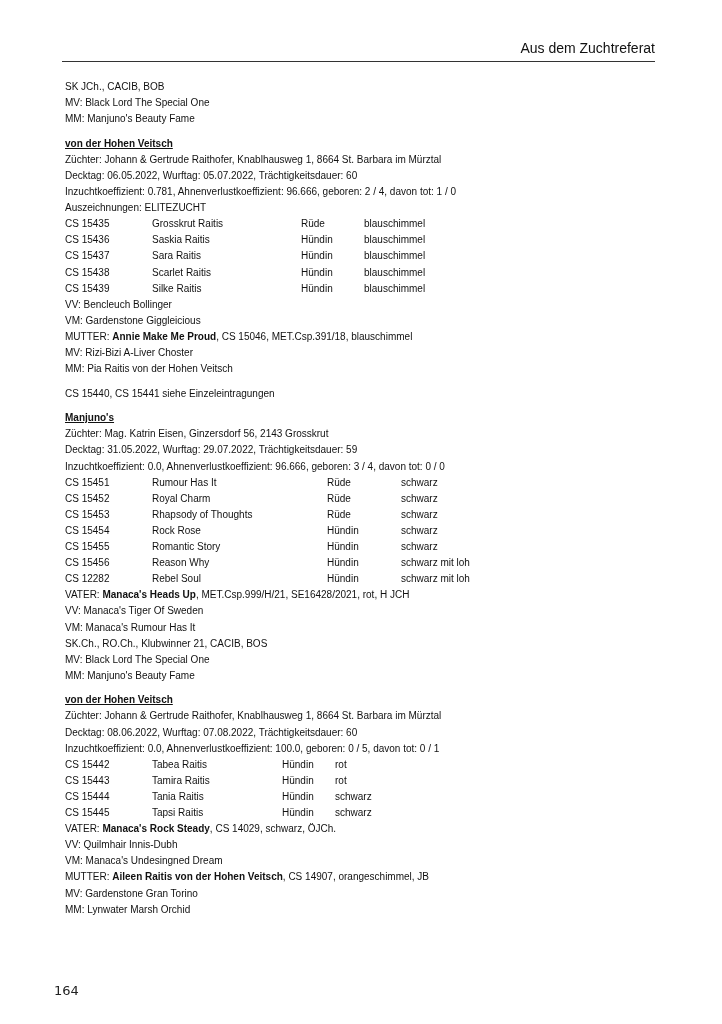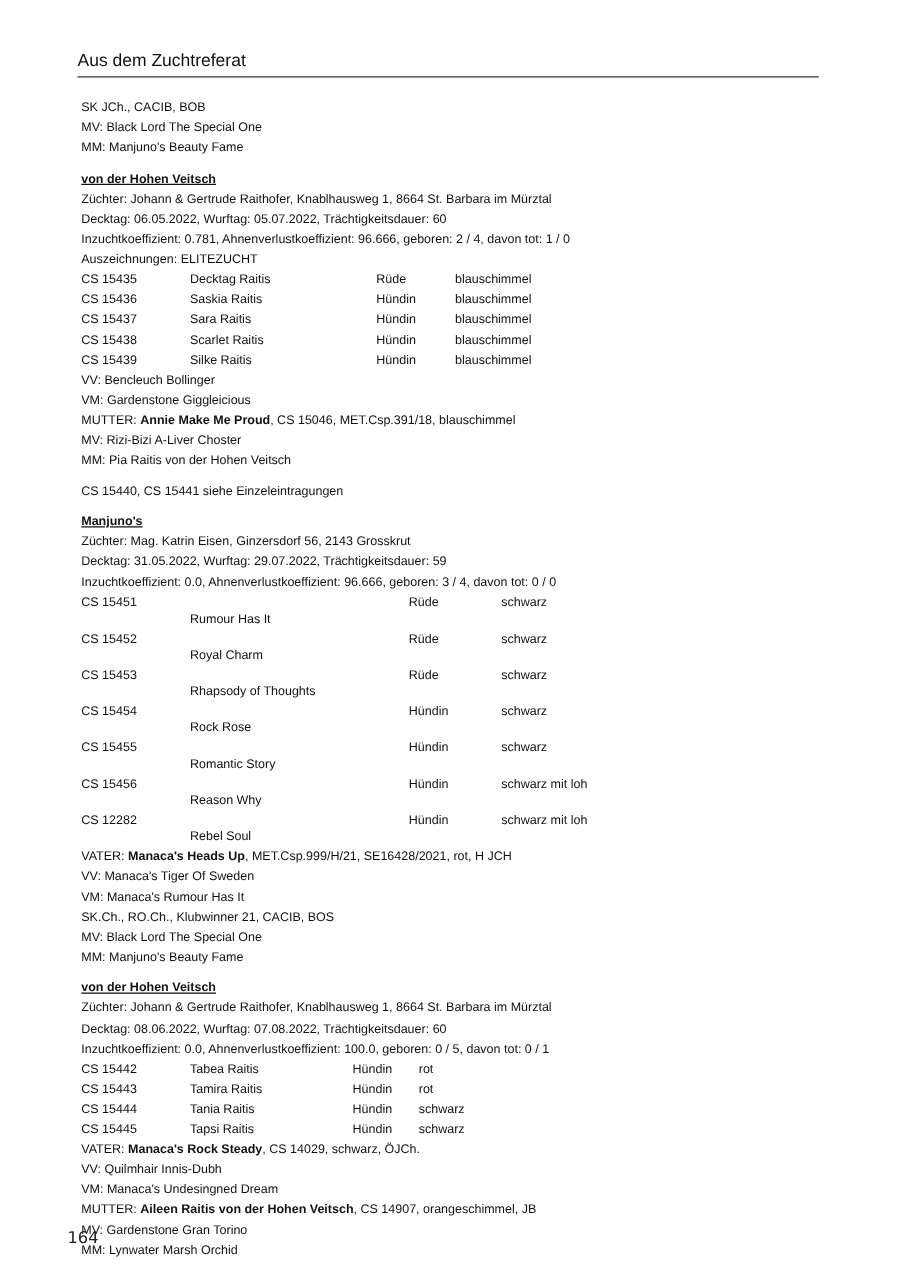--- a/index.html
+++ b/index.html
@@ -1,30 +1,30 @@
 <!DOCTYPE html>
 <html><head>
 <meta charset="utf-8">
 <style>
   html, body { margin: 0; padding: 0; background: #ffffff; }
   body { width: 722px; height: 1024px; position: relative; overflow: hidden;
          font-family: "Liberation Sans", sans-serif; color: #111; }
-  .header-title { position: absolute; top: 40px; left: 62px; width: 593px; text-align: left;
+  .header-title { position: absolute; top: 40px; left: 62px; width: 593px; text-align: right;
                   font-size: 14px; line-height: 16px; }
   .header-rule { position: absolute; top: 61px; left: 62px; width: 593px; height: 0;
                  border-top: 1.6px solid #333; }
   .content { position: absolute; top: 79px; left: 65px; width: 600px; font-size: 10px; line-height: 16.1px; }
   .line { white-space: nowrap; }
   .gap { height: 8.5px; }
   .kennel { font-weight: bold; text-decoration: underline; }
   .b { font-weight: bold; }
   .row { display: flex; white-space: nowrap; }
   .c1 { width: 87px; }
   .t1 .c2 { width: 149px; } .t1 .c3 { width: 63px; }
-  .t2 .c2 { width: 175px; margin-top: 13px; } .t2 .c3 { width: 74px; }
+  .t2 .c2 { width: 175px; } .t2 .c3 { width: 74px; }
   .t3 .c2 { width: 130px; } .t3 .c3 { width: 53px; }
   .page-number { position: absolute; top: 983px; left: 54px; font-family: "DejaVu Sans", sans-serif;
                  font-size: 13px; color: #222; text-align: center; }
 </style>
 </head>
 <body>
 
 <div class="header-title">Aus dem Zuchtreferat</div>
 <div class="header-rule"></div>
 
@@ -37,21 +37,21 @@
 
   <section>
     <div class="line kennel">von der Hohen Veitsch</div>
     <div class="line">Züchter: Johann &amp; Gertrude Raithofer, Knablhausweg 1, 8664 St. Barbara im Mürztal</div>
     <div class="line">Decktag: 06.05.2022, Wurftag: 05.07.2022, Trächtigkeitsdauer: 60</div>
     <div class="line">Inzuchtkoeffizient: 0.781, Ahnenverlustkoeffizient: 96.666, geboren: 2 / 4, davon tot: 1 / 0</div>
     <div class="line">Auszeichnungen: ELITEZUCHT</div>
     <div class="t1">
       <div class="row">
           <span class="c1">CS 15435</span>
-          <span class="c2">Decktag Raitis</span>
+          <span class="c2">Grosskrut Raitis</span>
           <span class="c3">Rüde</span>
           <span>blauschimmel</span>
         </div>
       <div class="row">
           <span class="c1">CS 15436</span>
           <span class="c2">Saskia Raitis</span>
           <span class="c3">Hündin</span>
           <span>blauschimmel</span>
         </div>
       <div class="row">

